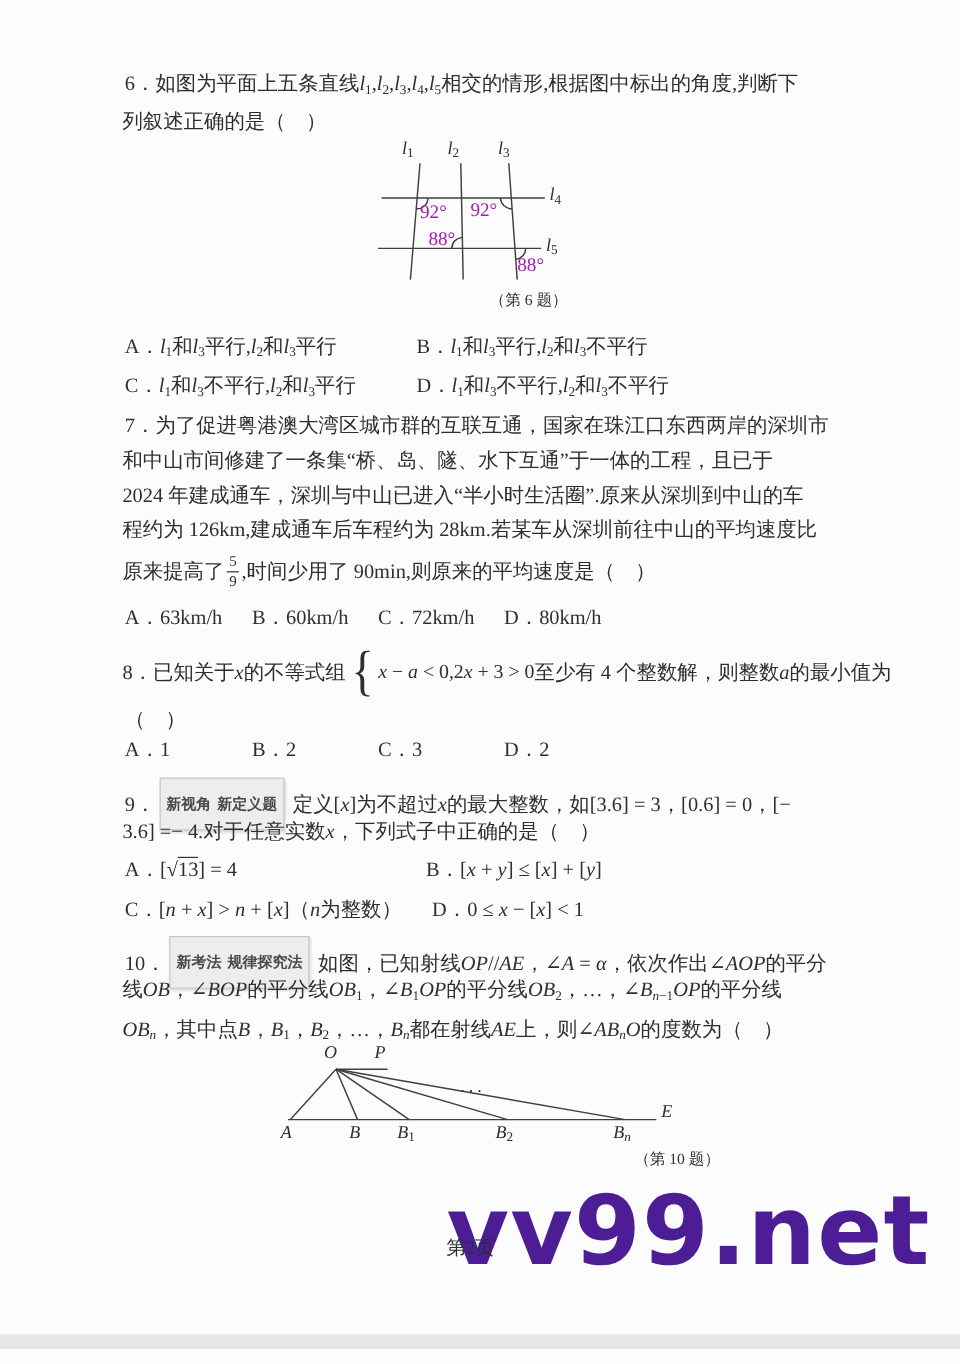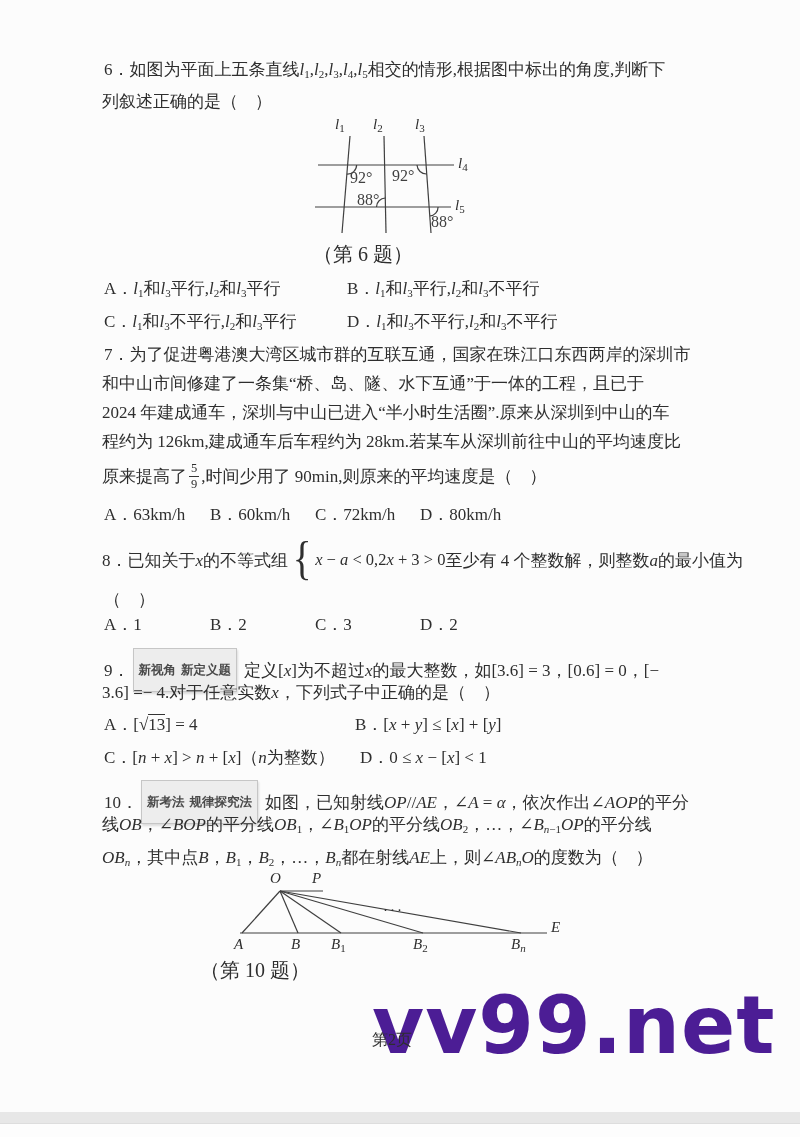--- a/index.html
+++ b/index.html
@@ -22,22 +22,22 @@
   .badge .b1{font-weight:bold;margin-right:5px}
   .badge .b2{font-weight:bold}
   .frac{display:inline-flex;flex-direction:column;align-items:center;
     font-size:12.5px;line-height:1.15;margin:0 2px;vertical-align:middle}
   .frac .num{border-bottom:1px solid #333;padding:0 2px}
   .brace{font-size:46px;font-weight:300;line-height:0.9;margin:0 2px 3px 3px;transform:scaleX(.85)}
   .sys{display:inline-flex;flex-direction:row;font-size:16.5px;line-height:22px}
   .sq{border-top:1px solid #333}
   .fig{position:absolute}
   .figlabel{position:absolute;font-size:15px;line-height:16px;white-space:nowrap}
-  .angle{position:absolute;font-size:16px;line-height:17px;color:#404040}
-  .cap{position:absolute;font-size:20px;text-align:left;white-space:nowrap}
+  .angle{position:absolute;font-size:16px;line-height:17px;color:#a21caf}
+  .cap{position:absolute;font-size:13px;text-align:right;white-space:nowrap}
   .footer{position:absolute;left:0;top:1030px;width:784px;text-align:center;font-size:16px}
   .watermark{
     position:absolute;left:372px;top:986px;
     font-family:"DejaVu Sans","Liberation Sans",sans-serif;
     font-weight:bold;font-size:80px;line-height:1;color:#4c1d95;letter-spacing:1px
   }
   .strip{position:absolute;left:0;top:1112px;width:800px;height:11px;background:#e7e7e7;border-bottom:1px solid #ddd}
   .belowstrip{position:absolute;left:0;top:1124px;width:800px;height:13px;background:#fdfdfd}
   svg line,svg path{stroke:#3f3f3f;stroke-width:1.2;fill:none}
 </style>

